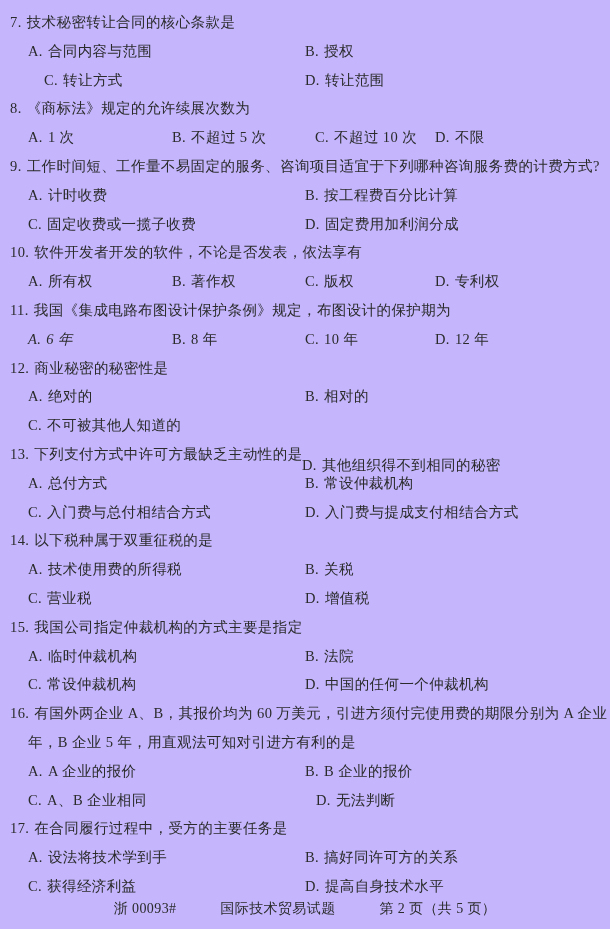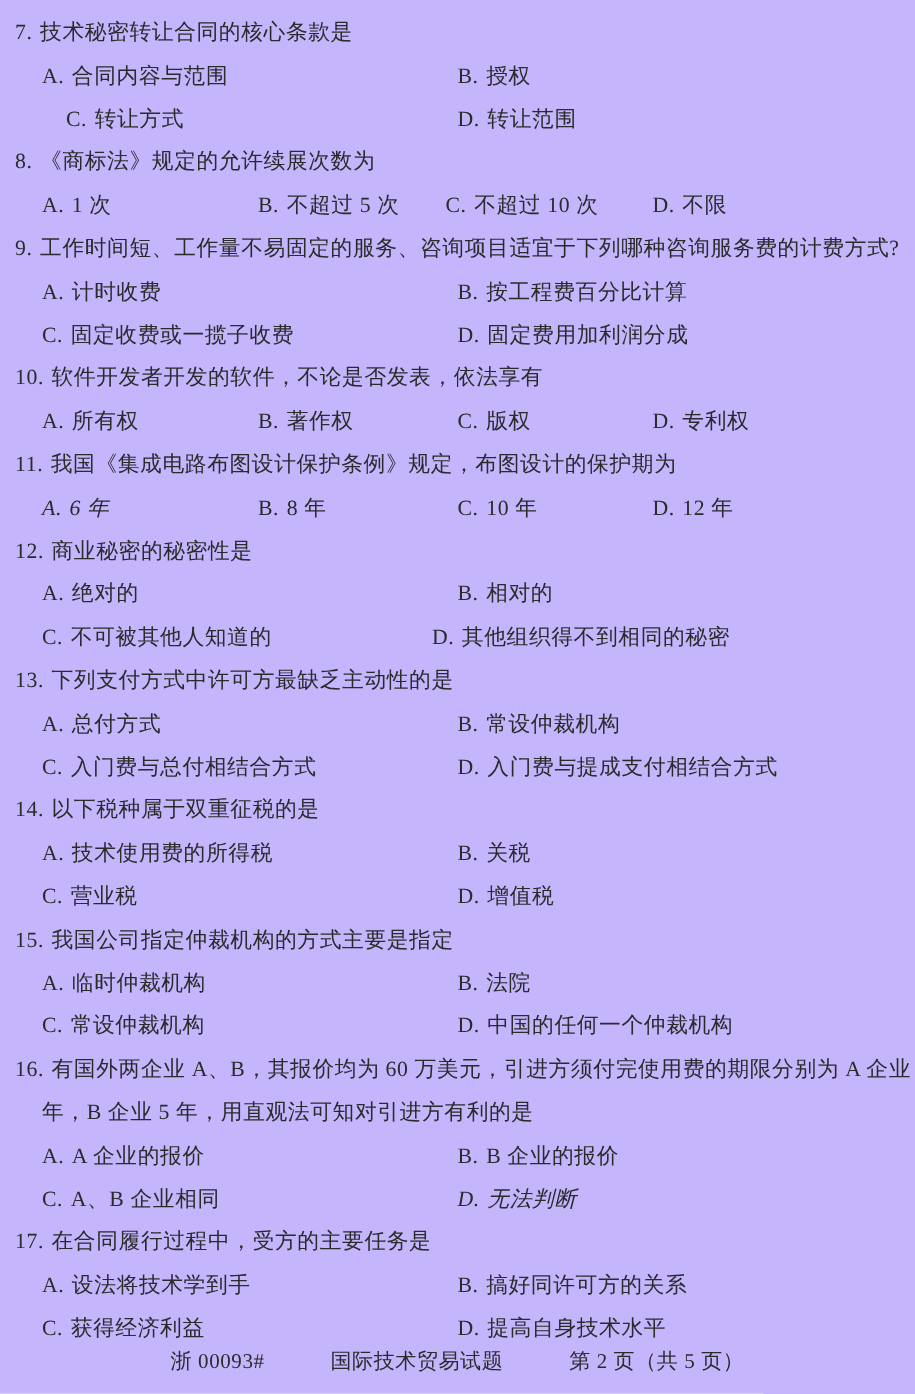--- a/index.html
+++ b/index.html
@@ -42,21 +42,21 @@
         <span class="opt" style="left: 305px;"><span class="olabel">B.</span><span class="otext">授权</span></span>
       </div>
       <div class="line optrow">
         <span class="opt" style="left: 44px;"><span class="olabel">C.</span><span class="otext">转让方式</span></span>
         <span class="opt" style="left: 305px;"><span class="olabel">D.</span><span class="otext">转让范围</span></span>
       </div>
       <div class="line stem"><span class="qnum">8.</span><span class="qtext">《商标法》规定的允许续展次数为</span></div>
       <div class="line optrow">
         <span class="opt" style="left: 28px;"><span class="olabel">A.</span><span class="otext">1 次</span></span>
         <span class="opt" style="left: 172px;"><span class="olabel">B.</span><span class="otext">不超过 5 次</span></span>
-        <span class="opt" style="left: 297px;"><span class="olabel">C.</span><span class="otext">不超过 10 次</span></span>
+        <span class="opt" style="left: 315px;"><span class="olabel">C.</span><span class="otext">不超过 10 次</span></span>
         <span class="opt" style="left: 435px;"><span class="olabel">D.</span><span class="otext">不限</span></span>
       </div>
       <div class="line stem"><span class="qnum">9.</span><span class="qtext">工作时间短、工作量不易固定的服务、咨询项目适宜于下列哪种咨询服务费的计费方式?</span></div>
       <div class="line optrow">
         <span class="opt" style="left: 28px;"><span class="olabel">A.</span><span class="otext">计时收费</span></span>
         <span class="opt" style="left: 305px;"><span class="olabel">B.</span><span class="otext">按工程费百分比计算</span></span>
       </div>
       <div class="line optrow">
         <span class="opt" style="left: 28px;"><span class="olabel">C.</span><span class="otext">固定收费或一揽子收费</span></span>
         <span class="opt" style="left: 305px;"><span class="olabel">D.</span><span class="otext">固定费用加利润分成</span></span>
@@ -75,21 +75,21 @@
         <span class="opt" style="left: 305px;"><span class="olabel">C.</span><span class="otext">10 年</span></span>
         <span class="opt" style="left: 435px;"><span class="olabel">D.</span><span class="otext">12 年</span></span>
       </div>
       <div class="line stem"><span class="qnum">12.</span><span class="qtext">商业秘密的秘密性是</span></div>
       <div class="line optrow">
         <span class="opt" style="left: 28px;"><span class="olabel">A.</span><span class="otext">绝对的</span></span>
         <span class="opt" style="left: 305px;"><span class="olabel">B.</span><span class="otext">相对的</span></span>
       </div>
       <div class="line optrow">
         <span class="opt" style="left: 28px;"><span class="olabel">C.</span><span class="otext">不可被其他人知道的</span></span>
-        <span class="opt" style="left: 288px;"><span class="olabel">D.</span><span class="otext">其他组织得不到相同的秘密</span></span>
+        <span class="opt" style="left: 302px; margin-top: 40px;"><span class="olabel">D.</span><span class="otext">其他组织得不到相同的秘密</span></span>
       </div>
       <div class="line stem"><span class="qnum">13.</span><span class="qtext">下列支付方式中许可方最缺乏主动性的是</span></div>
       <div class="line optrow">
         <span class="opt" style="left: 28px;"><span class="olabel">A.</span><span class="otext">总付方式</span></span>
         <span class="opt" style="left: 305px;"><span class="olabel">B.</span><span class="otext">常设仲裁机构</span></span>
       </div>
       <div class="line optrow">
         <span class="opt" style="left: 28px;"><span class="olabel">C.</span><span class="otext">入门费与总付相结合方式</span></span>
         <span class="opt" style="left: 305px;"><span class="olabel">D.</span><span class="otext">入门费与提成支付相结合方式</span></span>
       </div>
@@ -112,21 +112,21 @@
         <span class="opt" style="left: 305px;"><span class="olabel">D.</span><span class="otext">中国的任何一个仲裁机构</span></span>
       </div>
       <div class="line stem"><span class="qnum">16.</span><span class="qtext">有国外两企业 A、B，其报价均为 60 万美元，引进方须付完使用费的期限分别为 A 企业 3</span></div>
       <div class="line cont"><span class="qtext">年，B 企业 5 年，用直观法可知对引进方有利的是</span></div>
       <div class="line optrow">
         <span class="opt" style="left: 28px;"><span class="olabel">A.</span><span class="otext">A 企业的报价</span></span>
         <span class="opt" style="left: 305px;"><span class="olabel">B.</span><span class="otext">B 企业的报价</span></span>
       </div>
       <div class="line optrow">
         <span class="opt" style="left: 28px;"><span class="olabel">C.</span><span class="otext">A、B 企业相同</span></span>
-        <span class="opt" style="left: 305px; font-style: italic;"><span class="olabel">D.</span><span class="otext">无法判断</span></span>
+        <span class="opt" style="left: 316px;"><span class="olabel">D.</span><span class="otext">无法判断</span></span>
       </div>
       <div class="line stem"><span class="qnum">17.</span><span class="qtext">在合同履行过程中，受方的主要任务是</span></div>
       <div class="line optrow">
         <span class="opt" style="left: 28px;"><span class="olabel">A.</span><span class="otext">设法将技术学到手</span></span>
         <span class="opt" style="left: 305px;"><span class="olabel">B.</span><span class="otext">搞好同许可方的关系</span></span>
       </div>
       <div class="line optrow">
         <span class="opt" style="left: 28px;"><span class="olabel">C.</span><span class="otext">获得经济利益</span></span>
         <span class="opt" style="left: 305px;"><span class="olabel">D.</span><span class="otext">提高自身技术水平</span></span>
       </div>

